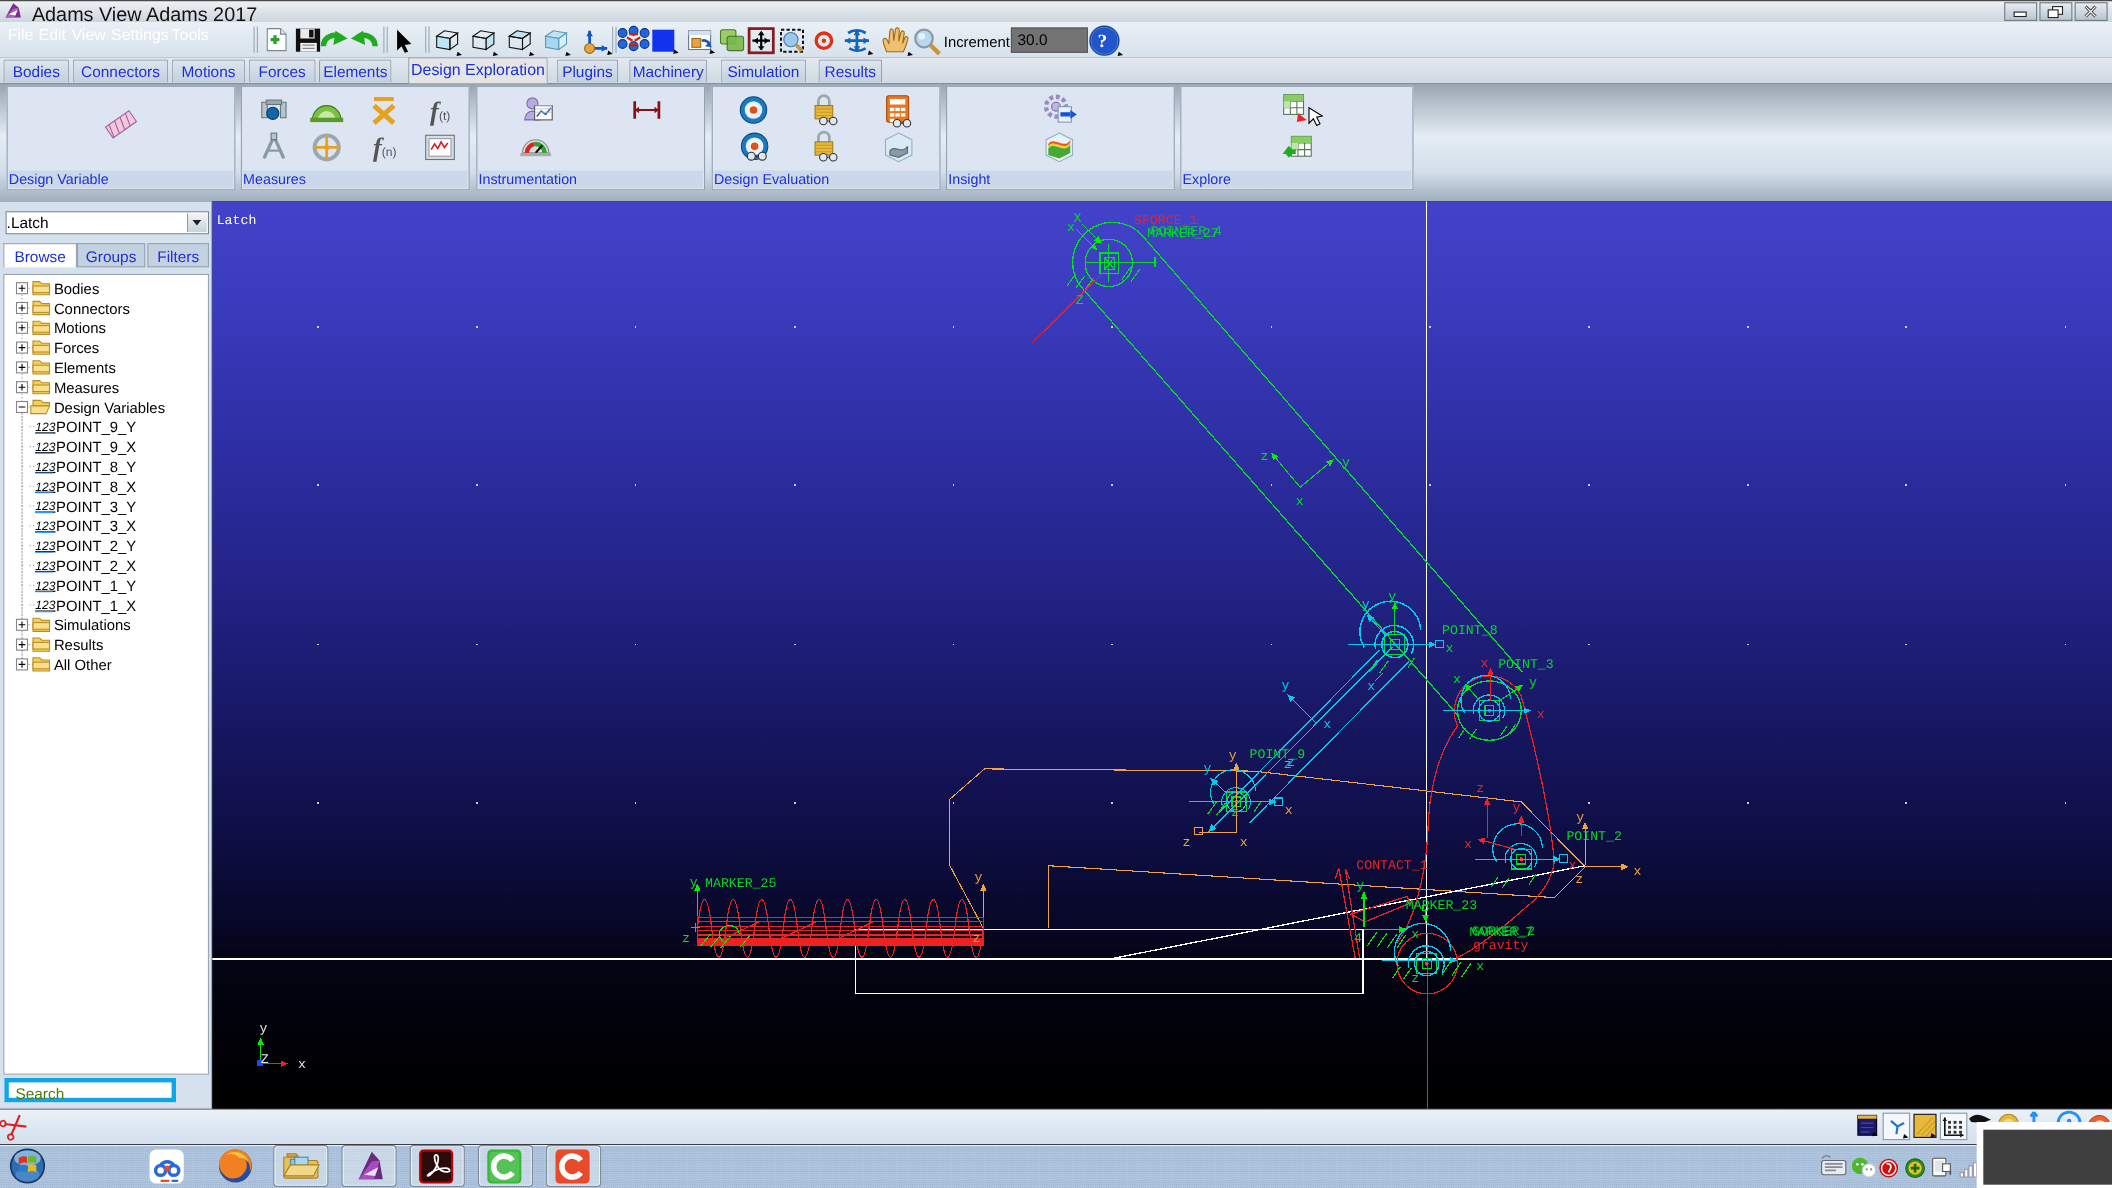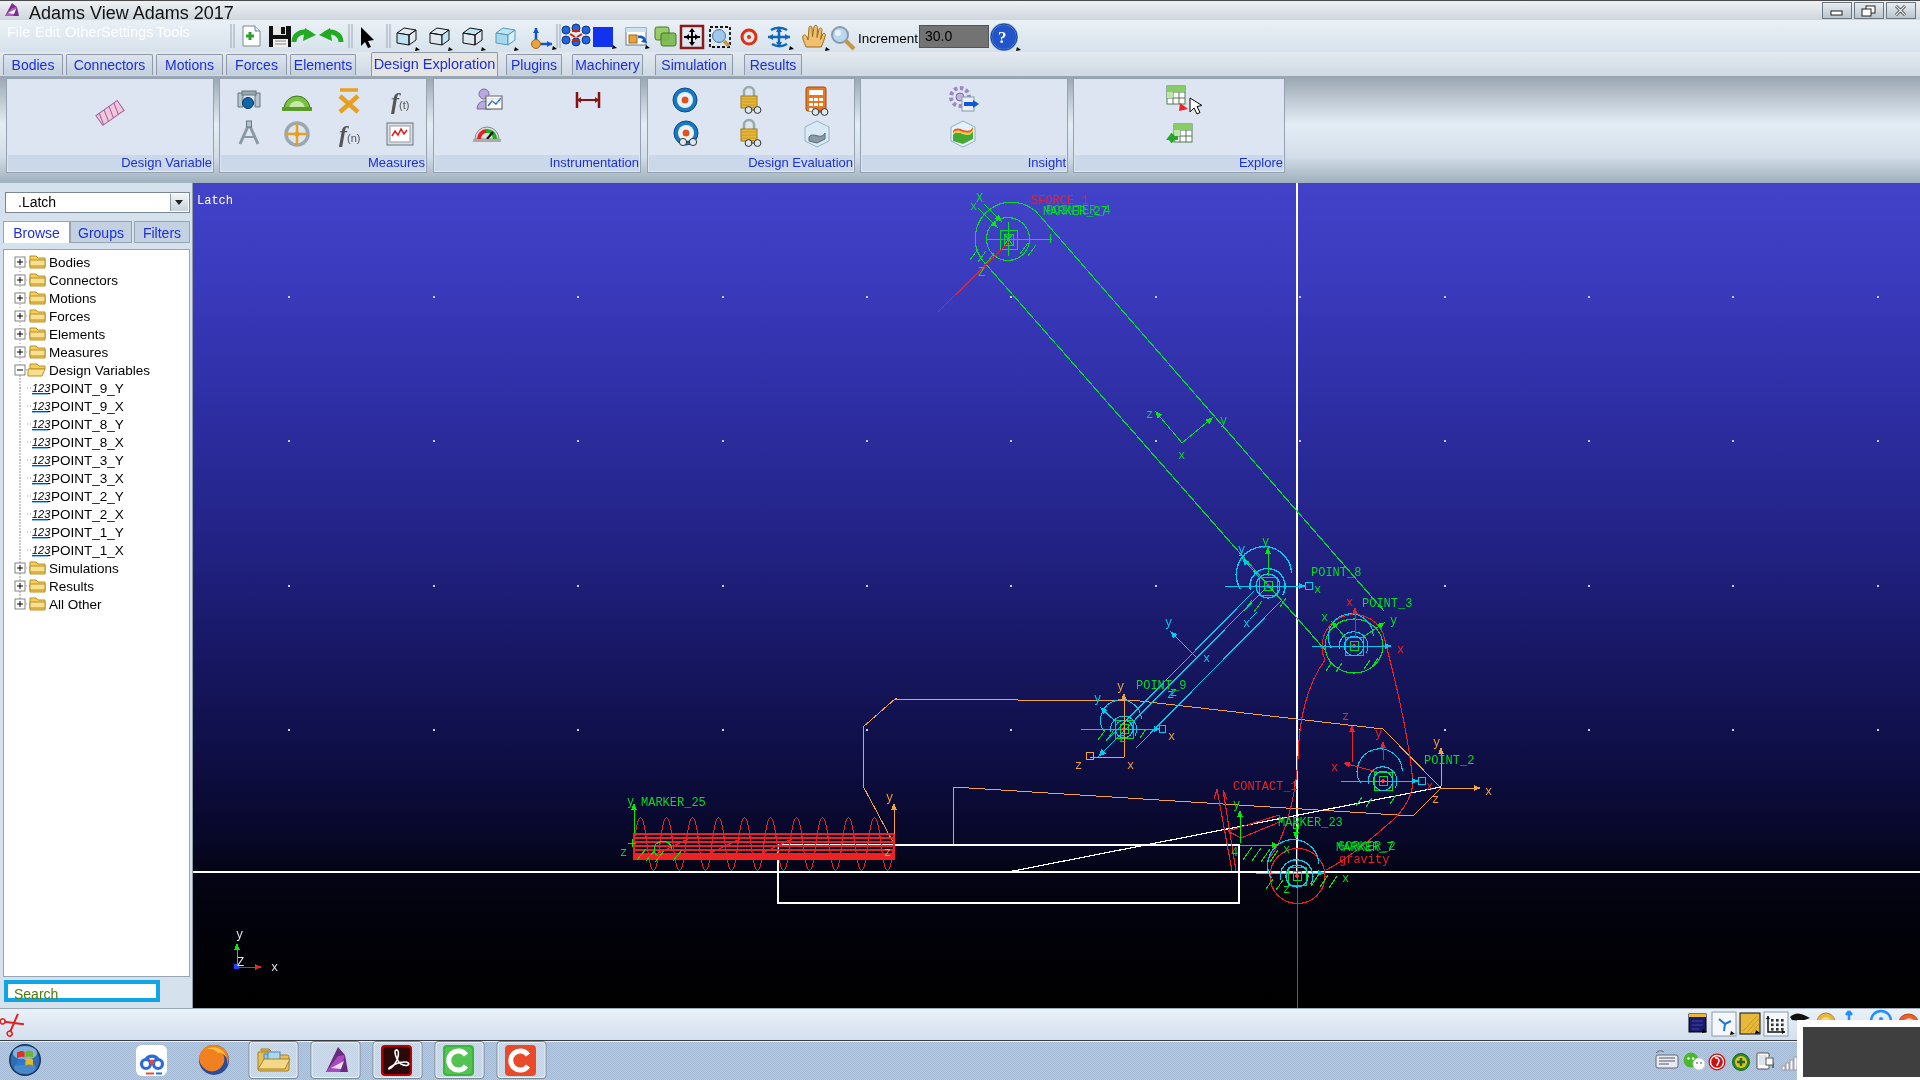--- a/index.html
+++ b/index.html
@@ -12,27 +12,27 @@
 
 #menurow{left:0;top:20px;width:1920px;height:32px;background:linear-gradient(#eaf0f6,#d7e2ec);}
 .menuitem{top:24px;font-size:14.5px;color:#ffffff;}
 
 #tabrow{left:0;top:52px;width:1920px;height:24px;background:linear-gradient(#e3e9ef,#cfd9e4);}
 .tab{top:54px;height:21px;white-space:nowrap;overflow:hidden;background:linear-gradient(#dde5ee,#c2cfdd);border:1px solid #8e9aaa;border-bottom:none;border-radius:2px 2px 0 0;box-sizing:border-box;font-size:14px;color:#1c2fd8;text-align:center;line-height:20px;}
 .tab.active{background:#e5e5e5;top:52px;height:24px;font-size:14.5px;line-height:23px;}
 
 #ribbon{left:0;top:76px;width:1920px;height:107px;background:linear-gradient(#98a5b1,#e4edf5 45%,#d3deea 75%,#9fafbc);}
 .rpanel{top:78px;height:95px;background:#dce5f1;border:1px solid #93a1b1;box-sizing:border-box;}
-.rfoot{position:absolute;left:1px;right:1px;bottom:1px;height:16px;background:#cbd8ea;font-size:13px;color:#1c2fd8;text-align:right;line-height:16px;}
+.rfoot{position:absolute;left:1px;right:1px;bottom:1px;height:16px;background:#cbd8ea;font-size:13px;color:#1c2fd8;text-align:left;line-height:16px;}
 
 #viewport text{font-family:"Liberation Mono",monospace;font-size:12px;}
 .tg{fill:#00dd22;}.tc{fill:#00ccee;}.to{fill:#f2a33c;}.tr{fill:#ee2222;}.tw{fill:#e8e8e8;}
 
 #leftpanel{left:0;top:183px;width:193px;height:825px;background:#d6e1ee;border-right:1px solid #8f9dab;box-sizing:border-box;}
-#combo{left:5px;top:9px;width:185px;height:21px;background:#fff;border:1px solid #7a8694;box-sizing:border-box;font-size:14px;color:#000;padding-left:12px;line-height:19px;}
+#combo{left:5px;top:9px;width:185px;height:21px;background:#fff;border:1px solid #7a8694;box-sizing:border-box;font-size:14px;color:#000;padding-left:0;line-height:19px;}
 #combobtn{right:1px;top:1px;width:17px;height:17px;background:linear-gradient(#f2f5f8,#c6d2dc);border-left:1px solid #8f9dab;}
 .ltab{top:38px;height:22px;font-size:14px;color:#1c2fd8;text-align:center;line-height:22px;background:#c3d1e1;border:1px solid #96a4b4;box-sizing:border-box;}
 #tree{left:3px;top:66px;width:187px;height:728px;background:#fff;border:1px solid #96a4b4;box-sizing:border-box;overflow:hidden;}
 #search{left:4px;top:797px;width:156px;height:22px;background:#fff;border:4px solid #0ea5e9;box-sizing:border-box;font-size:14px;color:#4d7c0f;padding:2px 0 0 6px;}
 
 #statusbar{left:0;top:1008px;width:1920px;height:32px;background:linear-gradient(#eaf1f8,#d3dfee);border-top:1px solid #9aa7b4;box-sizing:border-box;}
 
 #taskbar{left:0;top:1040px;width:1920px;height:40px;background:
 linear-gradient(#3a3e42 0,#3a3e42 1px,#e8f0f8 1px,#e8f0f8 2px,rgba(0,0,0,0) 2px),
 repeating-conic-gradient(#b5cbe4 0% 25%, #a4bad4 0% 50%) 0 0/2px 2px;}
@@ -58,21 +58,21 @@
       <rect x="7" y="6" width="9" height="7" fill="#fff" stroke="#222"></rect>
     </svg></div>
 <div class="winbtn abs" style="left:1886px"><svg width="28" height="15">
       <path d="M9 3 L18 12 M18 3 L9 12" stroke="#222" stroke-width="2.6"></path>
       <path d="M9 3 L18 12 M18 3 L9 12" stroke="#fff" stroke-width="1.2"></path>
     </svg></div>
 
 <div id="menurow" class="abs"></div>
 <div class="menuitem abs" style="left:7px">File</div>
 <div class="menuitem abs" style="left:35px">Edit</div>
-<div class="menuitem abs" style="left:65px">Other</div>
+<div class="menuitem abs" style="left:65px">View</div>
 <div class="menuitem abs" style="left:101px">Settings</div>
 <div class="menuitem abs" style="left:156px">Tools</div>
 <div id="toolbar-icons" class="abs" style="left:0;top:20px;width:1100px;height:32px">
     <svg width="1060" height="32" style="position:absolute;left:0;top:0">
 <path d="M231,4 V28 M234,4 V28" stroke="#9aa8b4" fill="none"></path>
 <path d="M243,6 h12 l5,5 v15 h-17 z" fill="#fff" stroke="#7a8894"></path>
       <path d="M255,6 v5 h5" fill="#d8e4ee" stroke="#7a8894"></path>
 <path d="M246,16 h8 M250,12 v8" stroke="#2ca02c" stroke-width="3"></path>
 <rect x="269" y="6" width="22" height="21" fill="#101010"></rect>
       <rect x="273" y="6" width="13" height="9" fill="#e8e8e8"></rect>

